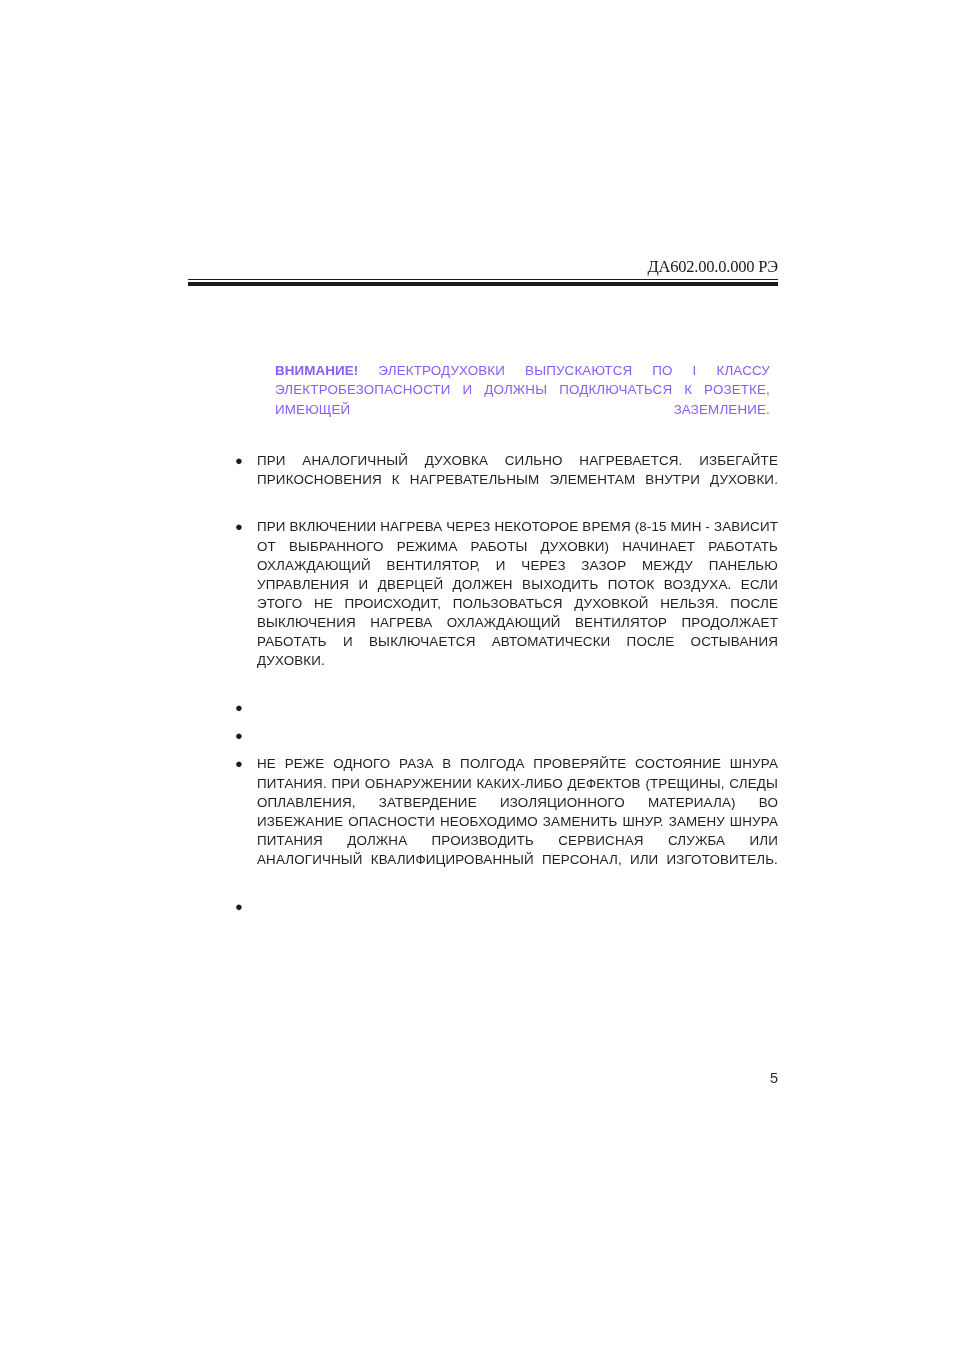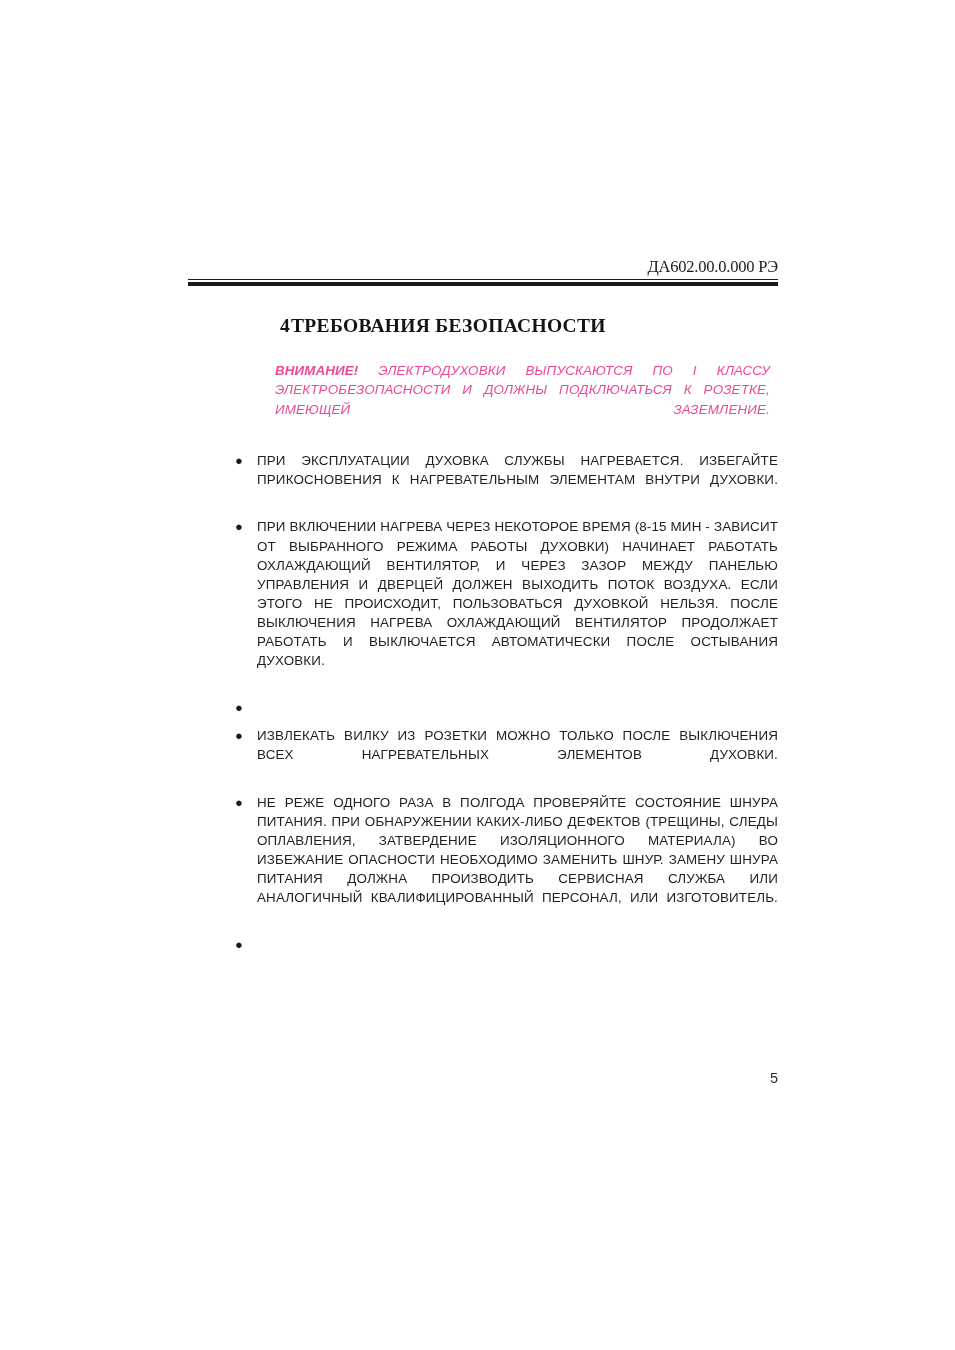--- a/index.html
+++ b/index.html
@@ -71,22 +71,21 @@
   }
 
   .warning-par {
     margin-left: 87px;
     margin-right: 8px;
     font-size: 13.4px;
     line-height: 19.1px;
     text-align: justify;
     text-justify: inter-word;
     letter-spacing: 0.15px;
-    color: #ec4899;
-    font-style: italic;
+    color: #8b5cf6;
   }
   .warning-par b {
     font-weight: bold;
     letter-spacing: 0.1px;
   }
 
   ul.notes {
     list-style: none;
     margin: 0;
     padding: 0;
@@ -134,43 +133,39 @@
 <body>
 
 <div class="page">
 
   <div class="header-block">
     <div class="doc-code">ДА602.00.0.000 РЭ</div>
     <div class="rule-thin"></div>
     <div class="rule-thick"></div>
   </div>
 
-  <h1 class="section-title">
-    <span class="num">4</span><span>ТРЕБОВАНИЯ  БЕЗОПАСНОСТИ</span>
-  </h1>
 
   <div class="content">
 
     <p class="warning-par"><b>ВНИМАНИЕ!</b><span> ЭЛЕКТРОДУХОВКИ ВЫПУСКАЮТСЯ ПО I КЛАССУ ЭЛЕКТРОБЕЗОПАСНОСТИ И ДОЛЖНЫ ПОДКЛЮЧАТЬСЯ К РОЗЕТКЕ, ИМЕЮЩЕЙ ЗАЗЕМЛЕНИЕ.</span></p>
 
     <ul class="notes">
       <li>
         <span class="bullet">●</span>
-        <span>ПРИ ЭКСПЛУАТАЦИИ ДУХОВКА СЛУЖБЫ НАГРЕВАЕТСЯ. ИЗБЕГАЙТЕ ПРИКОСНОВЕНИЯ К НАГРЕВАТЕЛЬНЫМ ЭЛЕМЕНТАМ ВНУТРИ ДУХОВКИ.</span>
+        <span>ПРИ АНАЛОГИЧНЫЙ ДУХОВКА СИЛЬНО НАГРЕВАЕТСЯ. ИЗБЕГАЙТЕ ПРИКОСНОВЕНИЯ К НАГРЕВАТЕЛЬНЫМ ЭЛЕМЕНТАМ ВНУТРИ ДУХОВКИ.</span>
       </li>
       <li>
         <span class="bullet">●</span>
         <span>ПРИ ВКЛЮЧЕНИИ НАГРЕВА ЧЕРЕЗ НЕКОТОРОЕ ВРЕМЯ (8-15 МИН - ЗАВИСИТ ОТ ВЫБРАННОГО РЕЖИМА РАБОТЫ ДУХОВКИ) НАЧИНАЕТ РАБОТАТЬ ОХЛАЖДАЮЩИЙ ВЕНТИЛЯТОР, И ЧЕРЕЗ ЗАЗОР МЕЖДУ ПАНЕЛЬЮ УПРАВЛЕНИЯ И ДВЕРЦЕЙ  ДОЛЖЕН ВЫХОДИТЬ ПОТОК ВОЗДУХА. ЕСЛИ ЭТОГО НЕ ПРОИСХОДИТ, ПОЛЬЗОВАТЬСЯ ДУХОВКОЙ НЕЛЬЗЯ. ПОСЛЕ ВЫКЛЮЧЕНИЯ НАГРЕВА ОХЛАЖДАЮЩИЙ ВЕНТИЛЯТОР ПРОДОЛЖАЕТ РАБОТАТЬ И ВЫКЛЮЧАЕТСЯ АВТОМАТИЧЕСКИ ПОСЛЕ ОСТЫВАНИЯ ДУХОВКИ.</span>
       </li>
       <li>
         <span class="bullet">●</span>
       </li>
       <li>
         <span class="bullet">●</span>
-        <span>ИЗВЛЕКАТЬ ВИЛКУ ИЗ РОЗЕТКИ МОЖНО ТОЛЬКО ПОСЛЕ ВЫКЛЮЧЕНИЯ ВСЕХ НАГРЕВАТЕЛЬНЫХ ЭЛЕМЕНТОВ ДУХОВКИ.</span>
       </li>
       <li>
         <span class="bullet">●</span>
         <span>НЕ РЕЖЕ ОДНОГО РАЗА В ПОЛГОДА ПРОВЕРЯЙТЕ СОСТОЯНИЕ ШНУРА ПИТАНИЯ. ПРИ ОБНАРУЖЕНИИ КАКИХ-ЛИБО ДЕФЕКТОВ (ТРЕЩИНЫ, СЛЕДЫ ОПЛАВЛЕНИЯ, ЗАТВЕРДЕНИЕ ИЗОЛЯЦИОННОГО МАТЕРИАЛА) ВО ИЗБЕЖАНИЕ ОПАСНОСТИ НЕОБХОДИМО ЗАМЕНИТЬ ШНУР. ЗАМЕНУ ШНУРА ПИТАНИЯ ДОЛЖНА ПРОИЗВОДИТЬ СЕРВИСНАЯ СЛУЖБА ИЛИ АНАЛОГИЧНЫЙ КВАЛИФИЦИРОВАННЫЙ ПЕРСОНАЛ, ИЛИ ИЗГОТОВИТЕЛЬ.</span>
       </li>
       <li>
         <span class="bullet">●</span>
       </li>
     </ul>
   </div>

